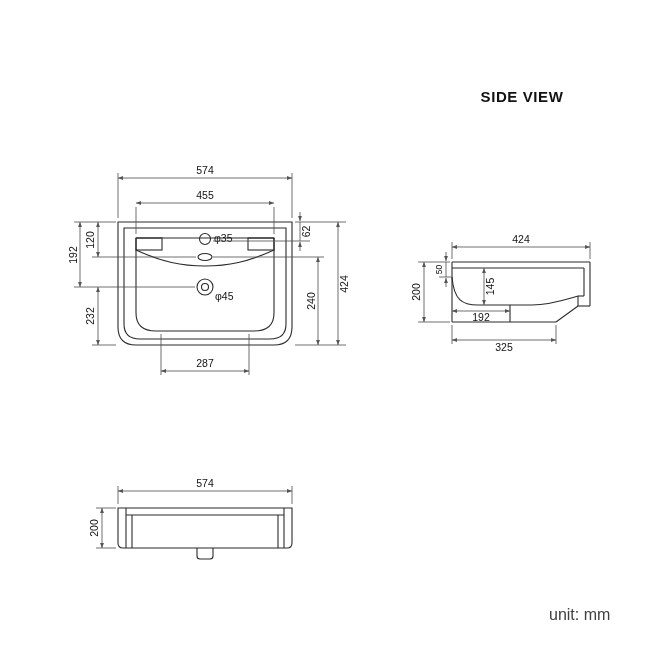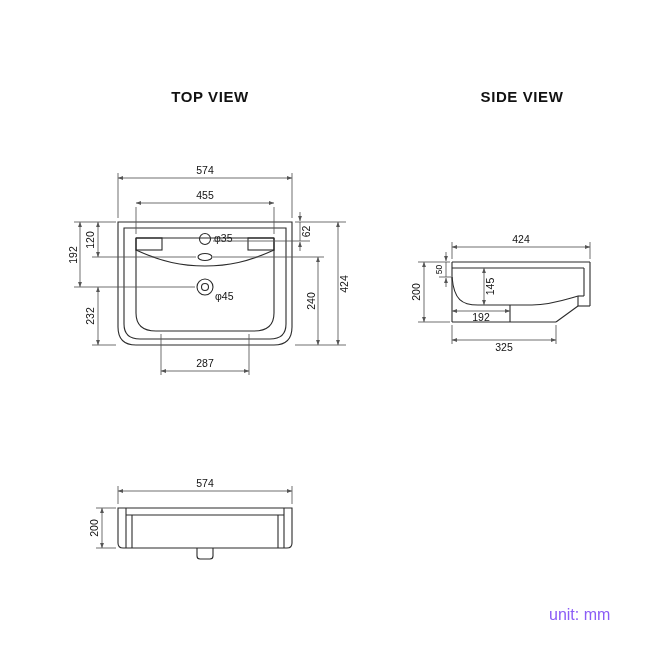--- a/index.html
+++ b/index.html
@@ -15,41 +15,40 @@
   .view-title {
     position: absolute;
     font: bold 15px "Liberation Sans", sans-serif;
     letter-spacing: 0.6px;
     color: #111111;
     text-align: center;
   }
   .unit-note {
     position: absolute;
     font: 16px "Liberation Sans", sans-serif;
-    color: #8b5cf6;
+    color: #404040;
     text-align: right;
   }
   .sl { stroke: #2b2b2b; stroke-width: 1.1; fill: none; }
   .xl { stroke: #555555; stroke-width: 0.85; fill: none; }
   .dl { stroke: #555555; stroke-width: 0.85; fill: none; }
   text.dim {
     font: 10.5px "Liberation Sans", sans-serif;
     fill: #111111;
   }
   text.dim-sm {
     font: 8.5px "Liberation Sans", sans-serif;
     fill: #111111;
   }
 </style>
 </head>
 <body>
 
 <div id="canvas">
 
-  <div class="view-title" style="left:130px; top:88px; width:160px;">TOP VIEW</div>
   <div class="view-title" style="left:442px; top:88px; width:160px;">SIDE VIEW</div>
   <div class="unit-note" style="left:549px; top:606px;">unit: mm</div>
 
   <svg width="650" height="650" viewBox="0 0 650 650">
     <defs>
       <marker id="ah" viewBox="0 0 10 10" refX="9" refY="5" markerWidth="7" markerHeight="7" orient="auto-start-reverse">
         <path d="M0,1.5 L9,5 L0,8.5 Z" fill="#555555"></path>
       </marker>
     </defs>
 

